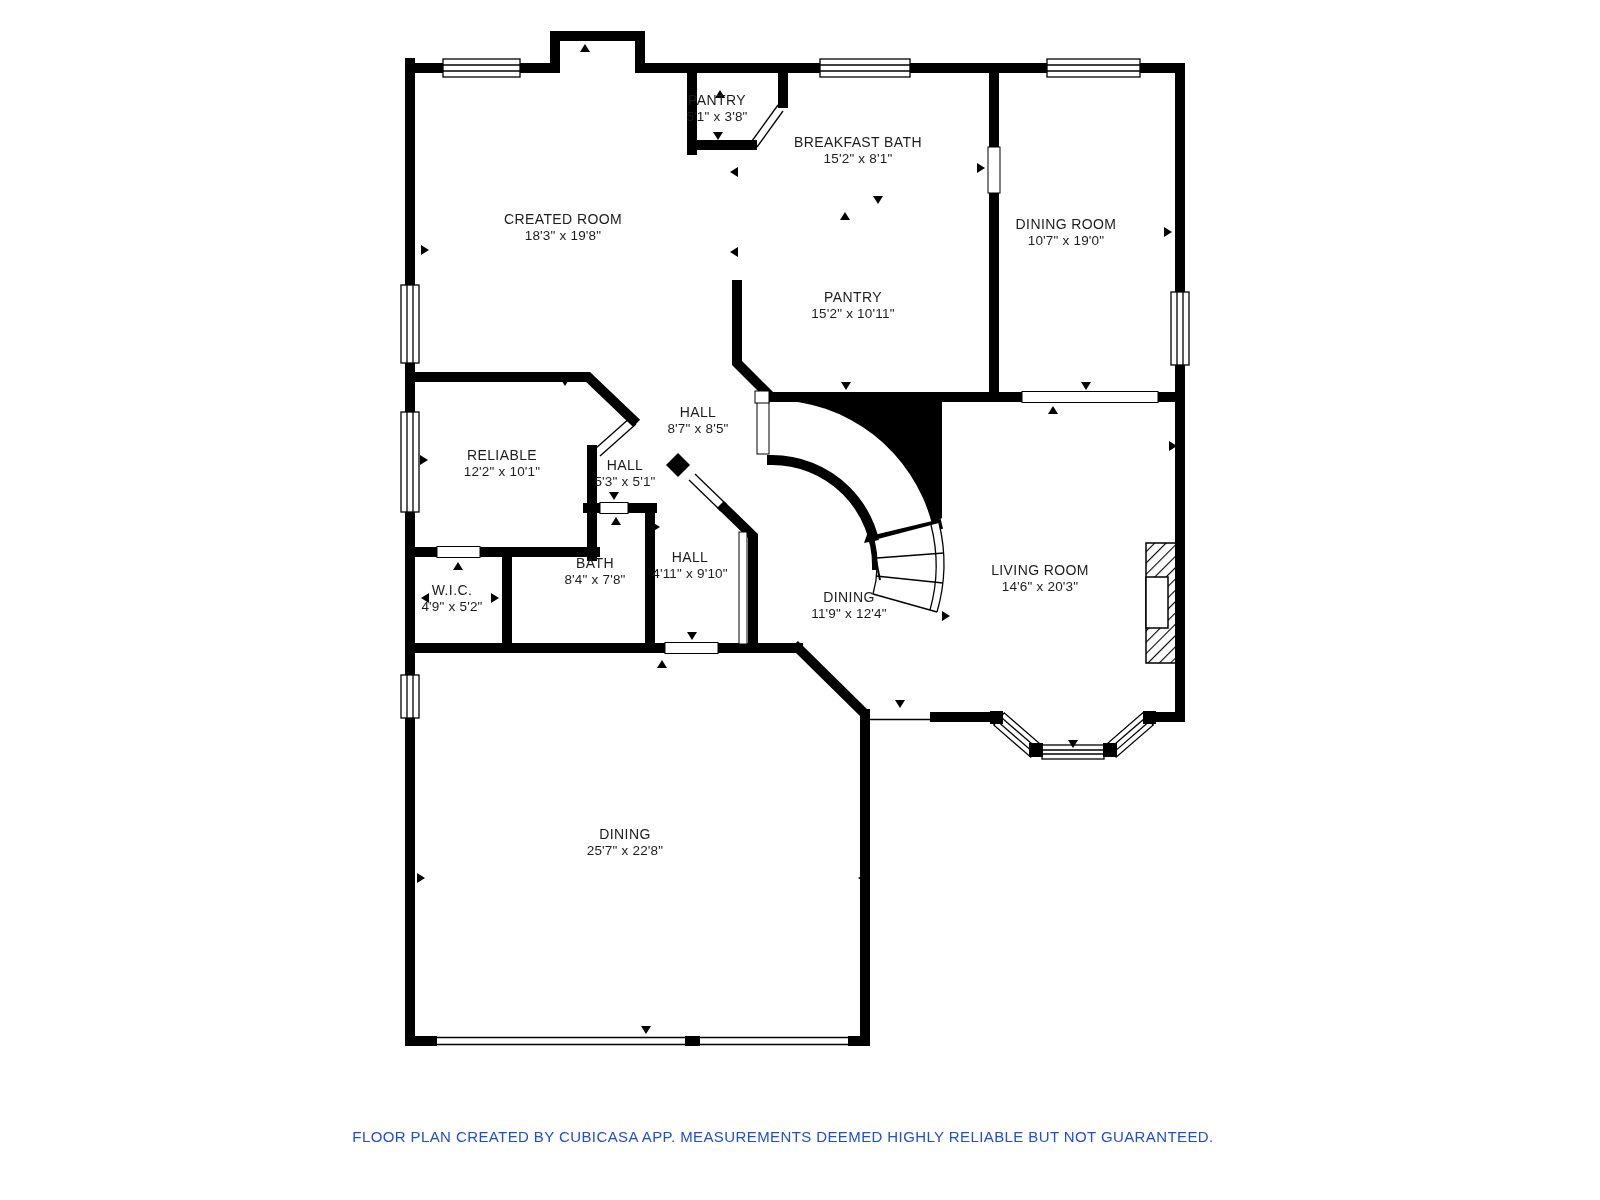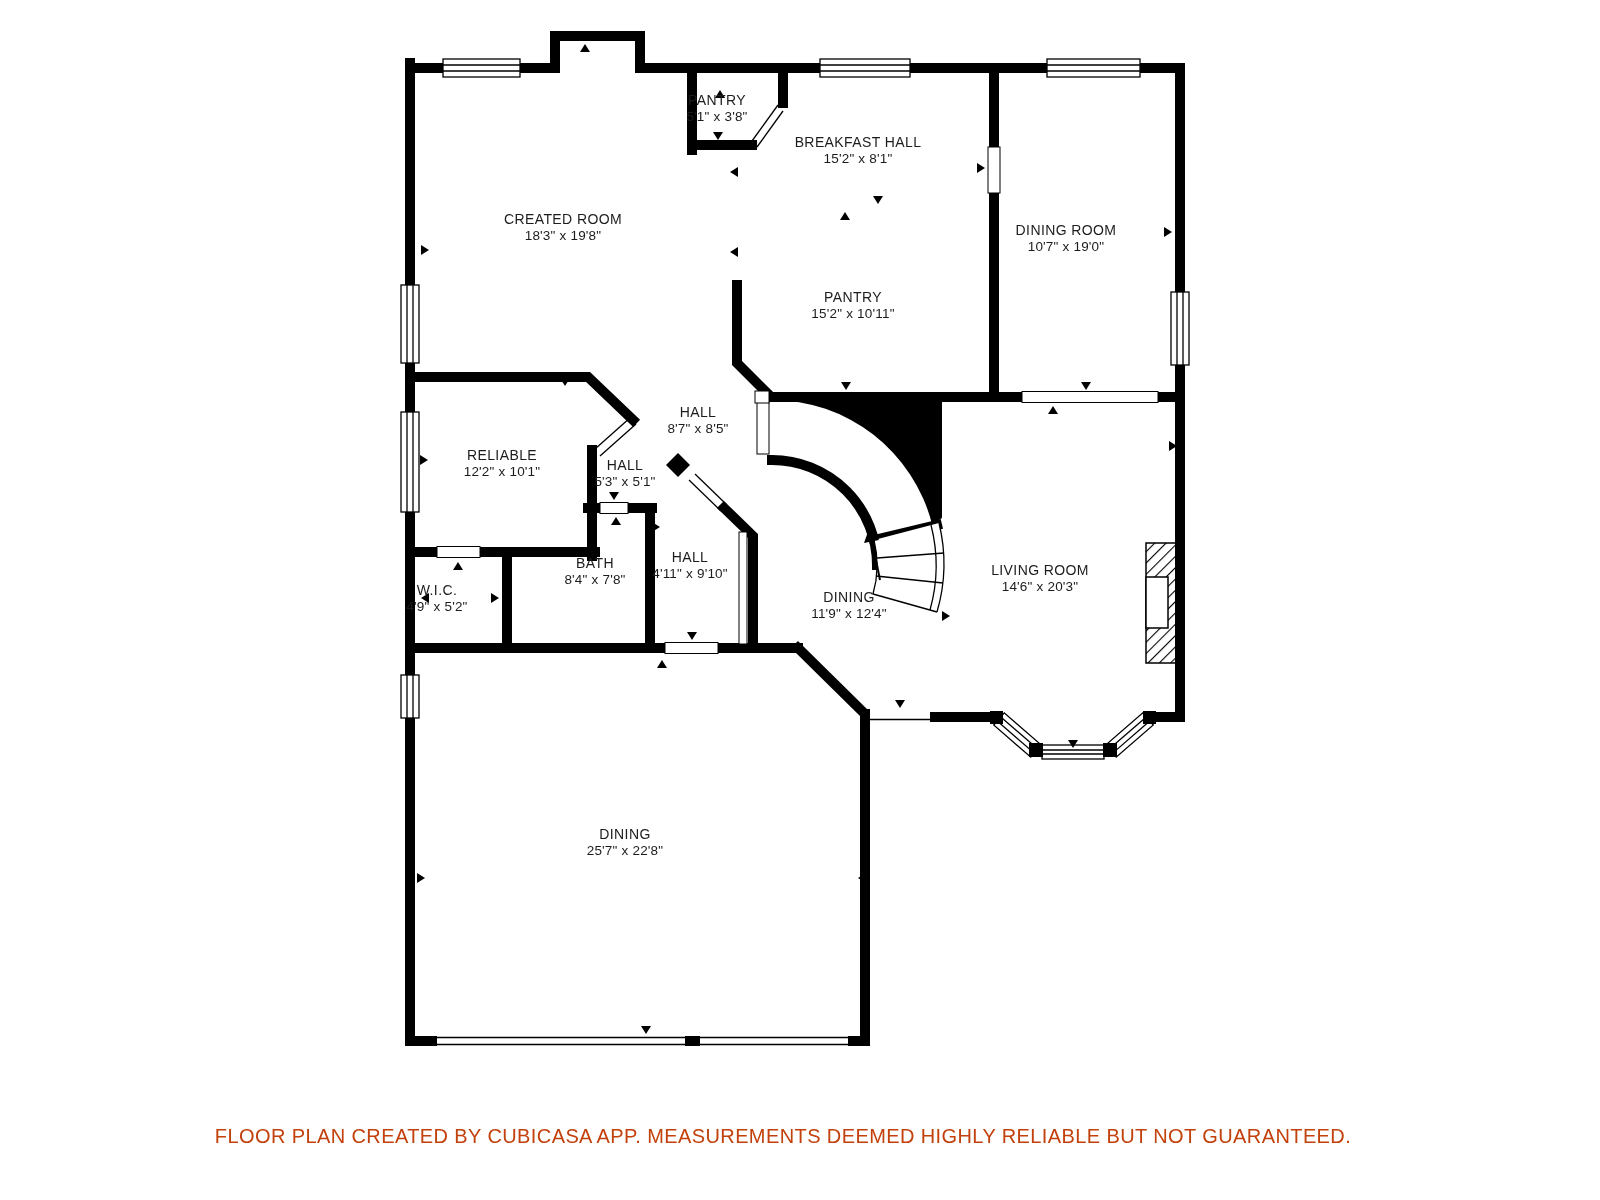--- a/index.html
+++ b/index.html
@@ -4,21 +4,21 @@
 <style>
   html,body{margin:0;padding:0;background:#fff;}
   .canvas{position:relative;width:1600px;height:1200px;background:#ffffff;overflow:hidden;
           font-family:Liberation Sans, sans-serif;}
   .plan-svg{position:absolute;left:0;top:0;}
   .room-label{position:absolute;transform:translate(-50%,-50%);text-align:center;
               color:#1c1c1c;line-height:15.5px;white-space:nowrap;}
   .room-label .rname{font-size:14px;letter-spacing:.4px;}
   .room-label .rdims{font-size:13.5px;letter-spacing:.2px;}
   .footer-note{position:absolute;left:783px;top:1136px;transform:translate(-50%,-50%);
-               font-size:20px;color:#c2410c;letter-spacing:.4px;white-space:nowrap;}
+               font-size:15px;color:#1d4ed8;letter-spacing:.4px;white-space:nowrap;}
   .wall{stroke:#000;stroke-width:10;stroke-linecap:square;fill:none;}
   .thin{stroke:#000;stroke-width:1.3;fill:none;}
   .jamb{fill:#fff;stroke:#000;stroke-width:1;}
   .winbox{fill:#fff;stroke:#000;stroke-width:1.3;}
   .arrow{fill:#000;}
 </style>
 </head>
 <body>
 
 <div class="canvas">
@@ -208,48 +208,48 @@
     <polygon class="arrow" points="858,878 866,873 866,883"></polygon>
     <polygon class="arrow" points="646,1034 641,1026 651,1026"></polygon>
   </g>
 </svg>
 
 <div class="room-label" style="left:717px;top:108px">
   <div class="rname">PANTRY</div>
   <div class="rdims">5'1" x 3'8"</div>
 </div>
 <div class="room-label" style="left:858px;top:150px">
-  <div class="rname">BREAKFAST HALL</div>
+  <div class="rname">BREAKFAST BATH</div>
   <div class="rdims">15'2" x 8'1"</div>
 </div>
 <div class="room-label" style="left:563px;top:227px">
   <div class="rname">CREATED ROOM</div>
   <div class="rdims">18'3" x 19'8"</div>
 </div>
-<div class="room-label" style="left:1066px;top:238px">
+<div class="room-label" style="left:1066px;top:232px">
   <div class="rname">DINING ROOM</div>
   <div class="rdims">10'7" x 19'0"</div>
 </div>
 <div class="room-label" style="left:853px;top:305px">
   <div class="rname">PANTRY</div>
   <div class="rdims">15'2" x 10'11"</div>
 </div>
 <div class="room-label" style="left:698px;top:420px">
   <div class="rname">HALL</div>
   <div class="rdims">8'7" x 8'5"</div>
 </div>
 <div class="room-label" style="left:625px;top:473px">
   <div class="rname">HALL</div>
   <div class="rdims">5'3" x 5'1"</div>
 </div>
 <div class="room-label" style="left:502px;top:463px">
   <div class="rname">RELIABLE</div>
   <div class="rdims">12'2" x 10'1"</div>
 </div>
-<div class="room-label" style="left:437px;top:598px">
+<div class="room-label" style="left:452px;top:598px">
   <div class="rname">W.I.C.</div>
   <div class="rdims">4'9" x 5'2"</div>
 </div>
 <div class="room-label" style="left:595px;top:571px">
   <div class="rname">BATH</div>
   <div class="rdims">8'4" x 7'8"</div>
 </div>
 <div class="room-label" style="left:690px;top:565px">
   <div class="rname">HALL</div>
   <div class="rdims">4'11" x 9'10"</div>

